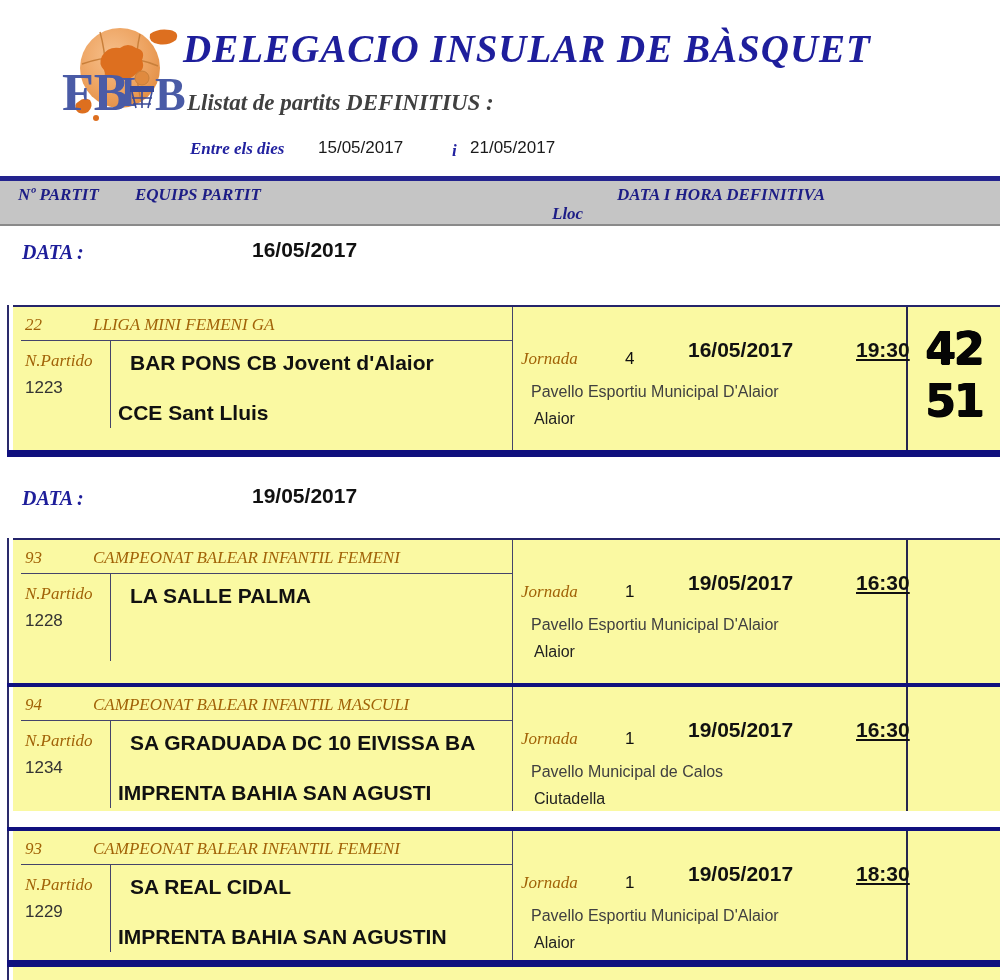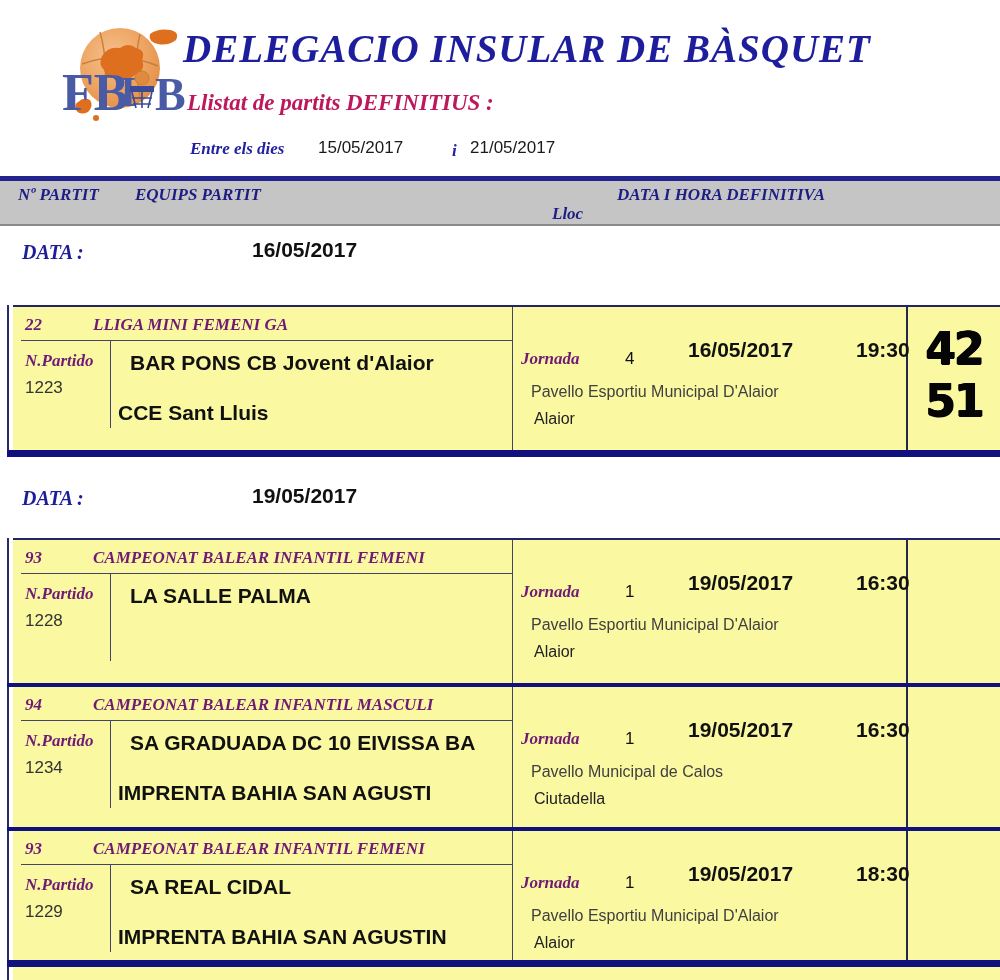--- a/index.html
+++ b/index.html
@@ -14,21 +14,21 @@
   
   .logo{ left:62px; top:20px; width:125px; height:110px; }
   .page-title{
     left:183px; top:26px;
     font-family:"Liberation Serif", serif; font-style:italic; font-weight:bold;
     font-size:39px; letter-spacing:1px; color:#1e1e9c;
   }
   .subtitle{
     left:187px; top:90px;
     font-family:"Liberation Serif", serif; font-style:italic; font-weight:bold;
-    font-size:23px; color:#be185d;
+    font-size:23px; color:#404040;
   }
   .range-label{ left:190px; top:139px; font-family:"Liberation Serif", serif;
     font-style:italic; font-weight:bold; font-size:17px; color:#2222a0; }
   .range-from{ left:318px; top:138px; font-size:17px; color:#1a1a1a; }
   .range-conj{ left:452px; top:141px; font-family:"Liberation Serif", serif;
     font-style:italic; font-weight:bold; font-size:17px; color:#2222a0; }
   .range-to{ left:470px; top:138px; font-size:17px; color:#1a1a1a; }
 
   
   .thead-topline{ left:0; top:176px; width:1000px; height:5px; background:#23238e; }
@@ -48,51 +48,51 @@
   .data1-label{ left:22px; top:241px; }
   .data1-value{ left:252px; top:238px; }
   .data2-label{ left:22px; top:487px; }
   .data2-value{ left:252px; top:484px; }
 
   
   .card{ left:13px; width:987px; background:#faf9a2; }
   .card-bt{ border-top:2px solid #24246a; }
   .card1{ top:305px; height:145px; }
   .card2{ top:538px; height:145px; }
-  .card3{ top:687px; height:140px; }
+  .card3{ top:687px; height:124px; }
   .card4{ top:831px; height:129px; }
 
   .leftline{ width:2px; background:#2a2a6a; }
   .ll1{ left:7px; top:305px; height:152px; }
   .ll2{ left:7px; top:538px; height:442px; }
 
   .bar{ left:7px; width:993px; background:#10107e; }
   .bar-thick1{ top:450px; height:7px; }
   .sep23{ top:683px; height:4px; }
   .sep34{ top:827px; height:4px; }
   .bar-thick2{ top:960px; height:7px; }
   .sliver{ left:13px; top:967px; width:987px; height:13px; background:#faf9a2; }
 
   
   .card .blue-it{ font-family:"Liberation Serif", serif; font-style:italic;
-    font-weight:bold; font-size:17px; color:#701a75; position:absolute; white-space:nowrap;}
+    font-weight:normal; font-size:17px; color:#a16207; position:absolute; white-space:nowrap;}
   .cat-num{ left:12px; top:8px; }
   .cat-name{ left:80px; top:8px; }
   .cat-line{ position:absolute; left:8px; top:33px; width:492px; height:1px; background:#44446a; }
   .vline1{ position:absolute; left:97px; top:33px; width:1px; height:88px; background:#44446a; }
   .vline2{ position:absolute; left:499px; top:0; width:1px; height:100%; background:#44446a; }
   .vline3{ position:absolute; left:893px; top:0; width:2px; height:100%; background:#26264e; }
   .np-label{ left:12px; top:44px; }
   .np-num{ position:absolute; left:12px; top:71px; font-size:17px; color:#333; white-space:nowrap;}
   .team{ position:absolute; left:105px; font-size:21px; font-weight:bold; color:#111; white-space:nowrap;}
   .team-home{ top:44px;margin-left:12px; } .team-away{ top:94px; }
   .jor-label{ left:508px; top:42px;text-align:right; }
   .jor-num{ position:absolute; left:612px; top:42px; font-size:17px; color:#111; }
   .m-date{ position:absolute; left:675px; top:31px; font-size:21px; font-weight:bold; color:#111; }
-  .m-time{ position:absolute; left:843px; top:31px; font-size:21px; font-weight:bold; color:#111; }
+  .m-time{ position:absolute; left:843px; top:31px; font-size:21px; font-weight:bold; color:#111;text-decoration:underline; }
   .venue{ position:absolute; left:518px; top:76px; font-size:16px; color:#404040; white-space:nowrap;}
   .city{ position:absolute; left:521px; top:103px; font-size:16px; color:#222; white-space:nowrap;}
   .score{ position:absolute; left:895px; width:92px; text-align:center;
     font-family:"DejaVu Sans", sans-serif; font-weight:bold; font-size:44px; line-height:1;
     color:#050505; letter-spacing:-2px;
     text-shadow:0.7px 0 0 #050505, -0.7px 0 0 #050505, 0 0.7px 0 #050505; }
   .score-home{ top:20px; } .score-away{ top:72px; }
 </style>
 </head>
 <body>

